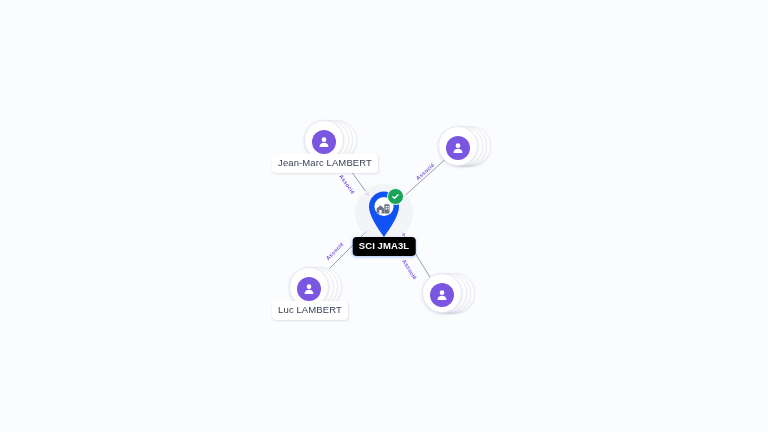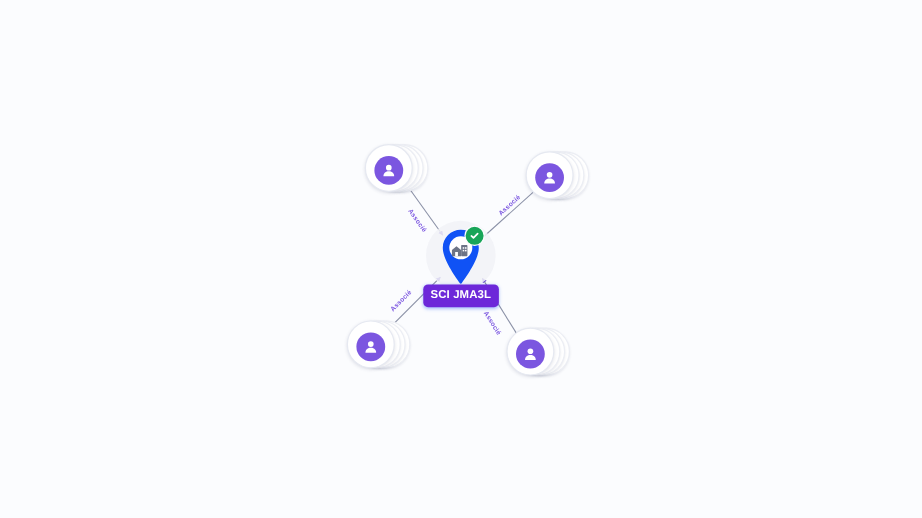--- a/index.html
+++ b/index.html
@@ -125,21 +125,21 @@
     font-size: 9.5px;
     line-height: 1;
     color: #3b4256;
     background: #ffffff;
     border-radius: 4px;
     padding: 4px 6px 5px 6px;
     box-shadow: 0 1px 2px rgba(40,50,90,0.13);
     letter-spacing: .1px;
   }
   .node-label.company {
-    background: #6d28d9;
+    background: #000000;
     color: #ffffff;
     font-weight: 600;
     box-shadow: 0 1px 3px rgba(16,82,245,0.35);
   }
 
   .edge-label {
     position: absolute;
     font-size: 5.5px;
     color: #7b56e0;
     letter-spacing: .2px;
@@ -254,16 +254,18 @@
         </svg>
       </div>
       <div class="verified-badge">
         <svg width="9" height="9" viewBox="0 0 12 12">
           <path d="M2.4 6.2 L4.7 8.4 L9.4 3.6" fill="none" stroke="#ffffff" stroke-width="1.9" stroke-linecap="round" stroke-linejoin="round"></path>
         </svg>
       </div>
     </div>
   </div>
 
+  <div class="node-label" style="left: 325px; top: 154px;">Jean-Marc LAMBERT</div>
+  <div class="node-label" style="left: 310px; top: 301px;">Luc LAMBERT</div>
 
   <div class="node-label company" style="left: 384px; top: 237px;">SCI JMA3L</div>
 
 </div>
 
 </body></html>

